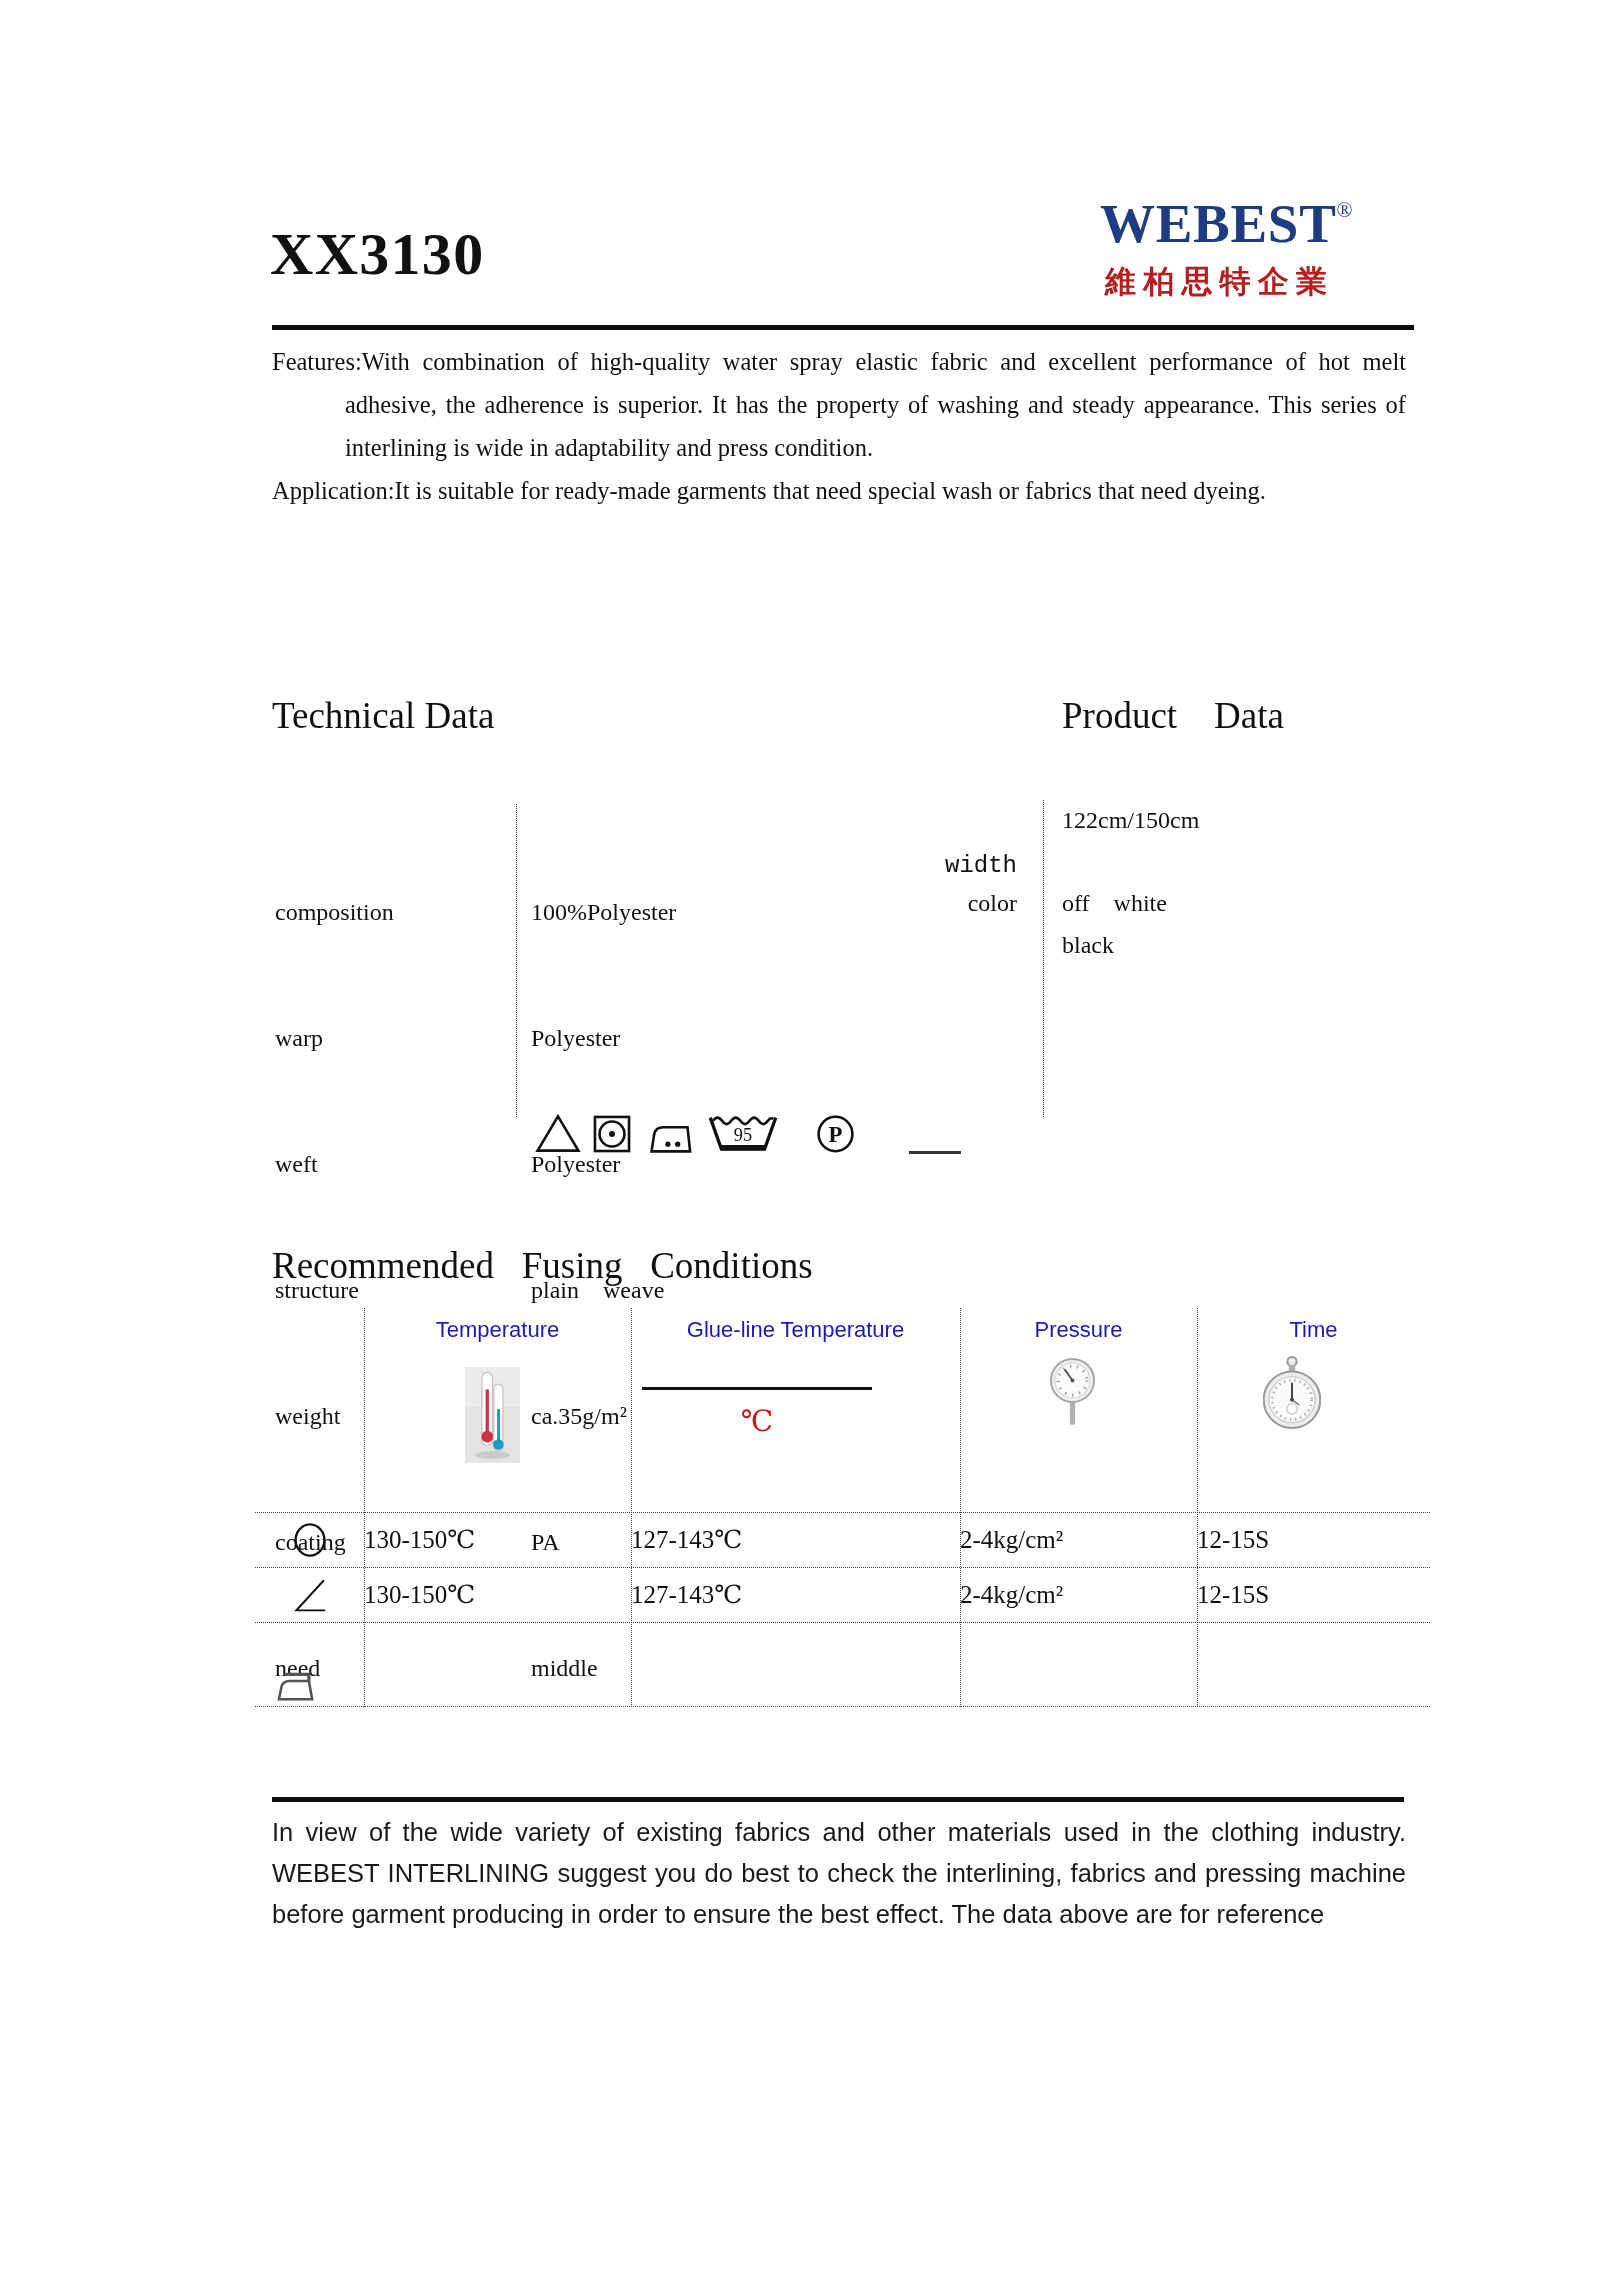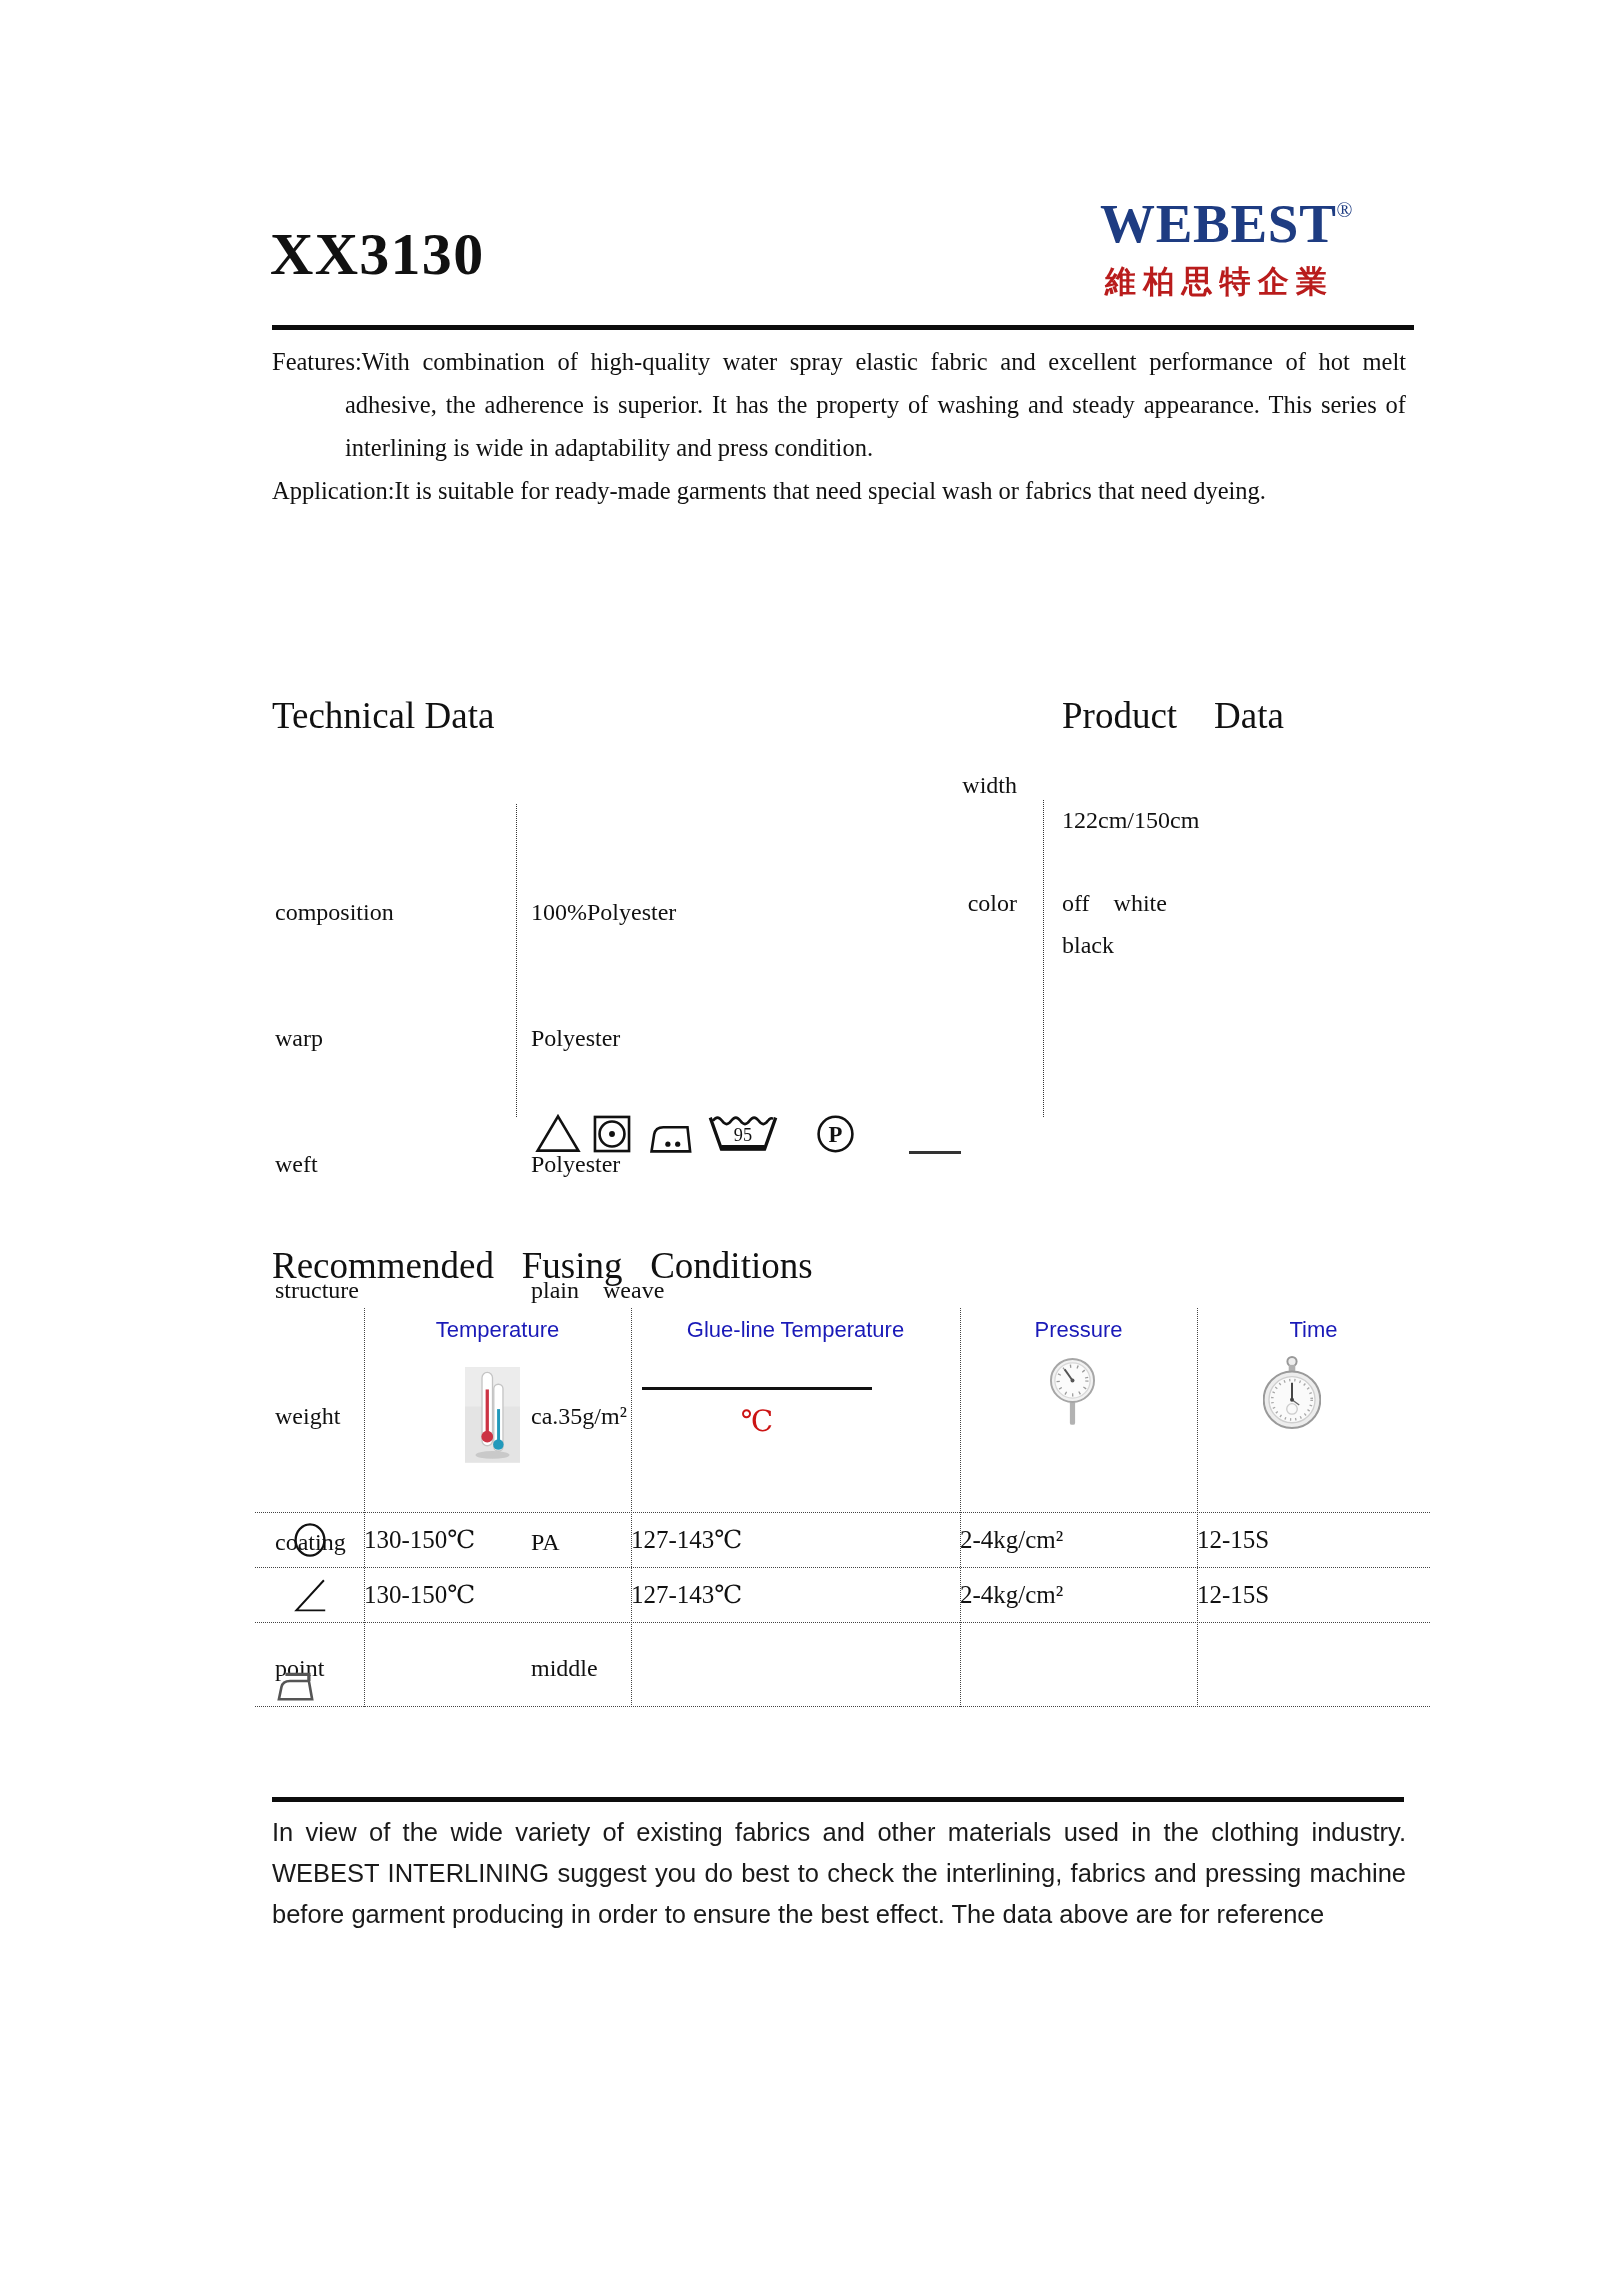--- a/index.html
+++ b/index.html
@@ -90,34 +90,34 @@
   <div class="abs section-title technical-title">Technical Data</div>
   <div class="abs section-title product-title">Product    Data</div>
 
   <div class="abs tech-col tech-labels">
     <div>composition</div>
     <div>warp</div>
     <div>weft</div>
     <div>structure</div>
     <div>weight</div>
     <div>coating</div>
-    <div>point</div>
+    <div>need</div>
   </div>
   <div class="abs vdot tech-div-left"></div>
   <div class="abs tech-col tech-values">
     <div>100%Polyester</div>
     <div>Polyester</div>
     <div>Polyester</div>
     <div>plain    weave</div>
     <div>ca.35g/m²</div>
     <div>PA</div>
     <div>middle</div>
   </div>
 
-  <div class="abs prod-label" style="left:903px;top:772px;">width</div>
+  <div class="abs prod-label" style="left:903px;top:852px;font-family:Liberation Mono, monospace;">width</div>
   <div class="abs vdot tech-div-right"></div>
   <div class="abs prod-value" style="left:1062px;top:807px;">122cm/150cm</div>
   <div class="abs prod-label" style="left:903px;top:890px;">color</div>
   <div class="abs prod-value" style="left:1062px;top:890px;">off    white</div>
   <div class="abs prod-value" style="left:1062px;top:932px;">black</div>
 
   <div class="abs care-icon" style="left:535px;top:1113px;">
     <svg width="46" height="41" viewBox="0 0 70 62">
         <polygon points="35,5 66,57 4,57" fill="none" stroke="#111" stroke-width="4"></polygon>
       </svg>

